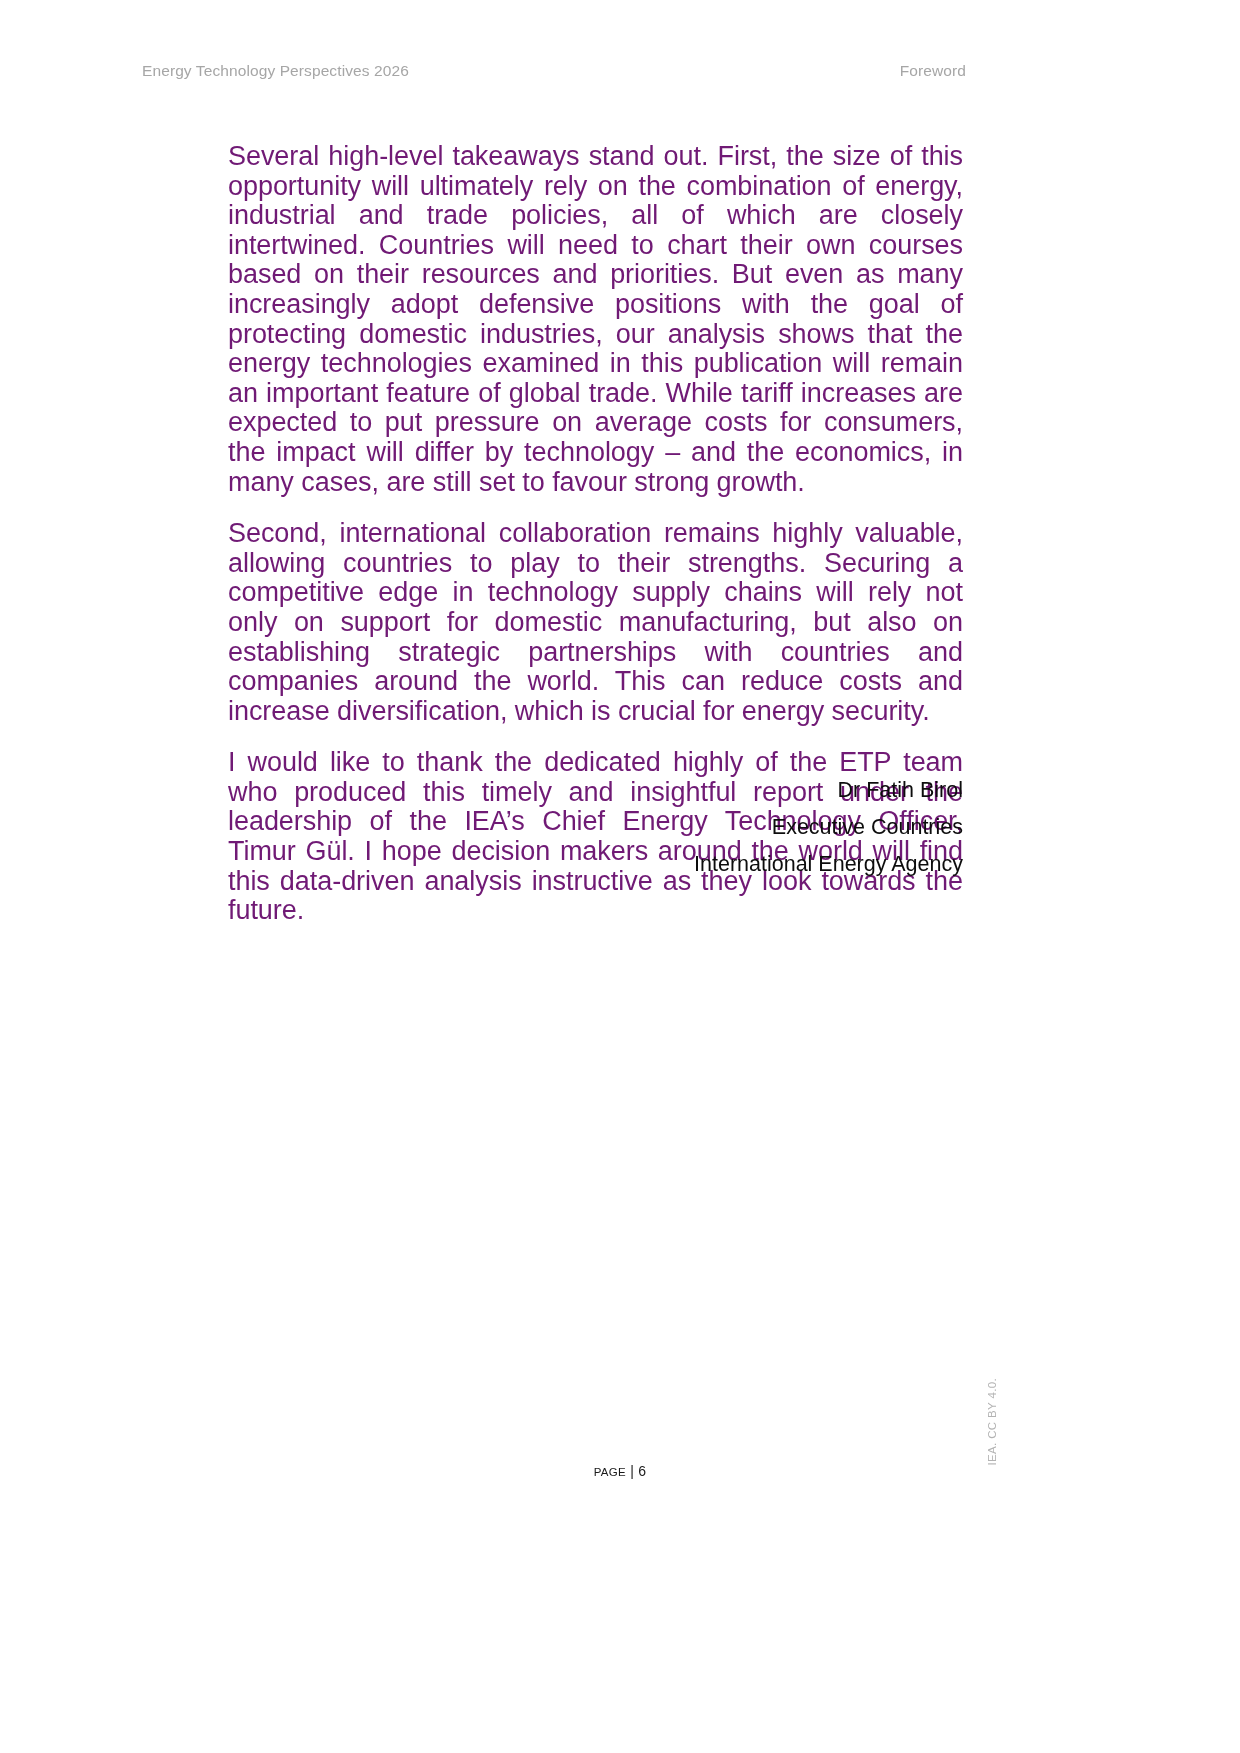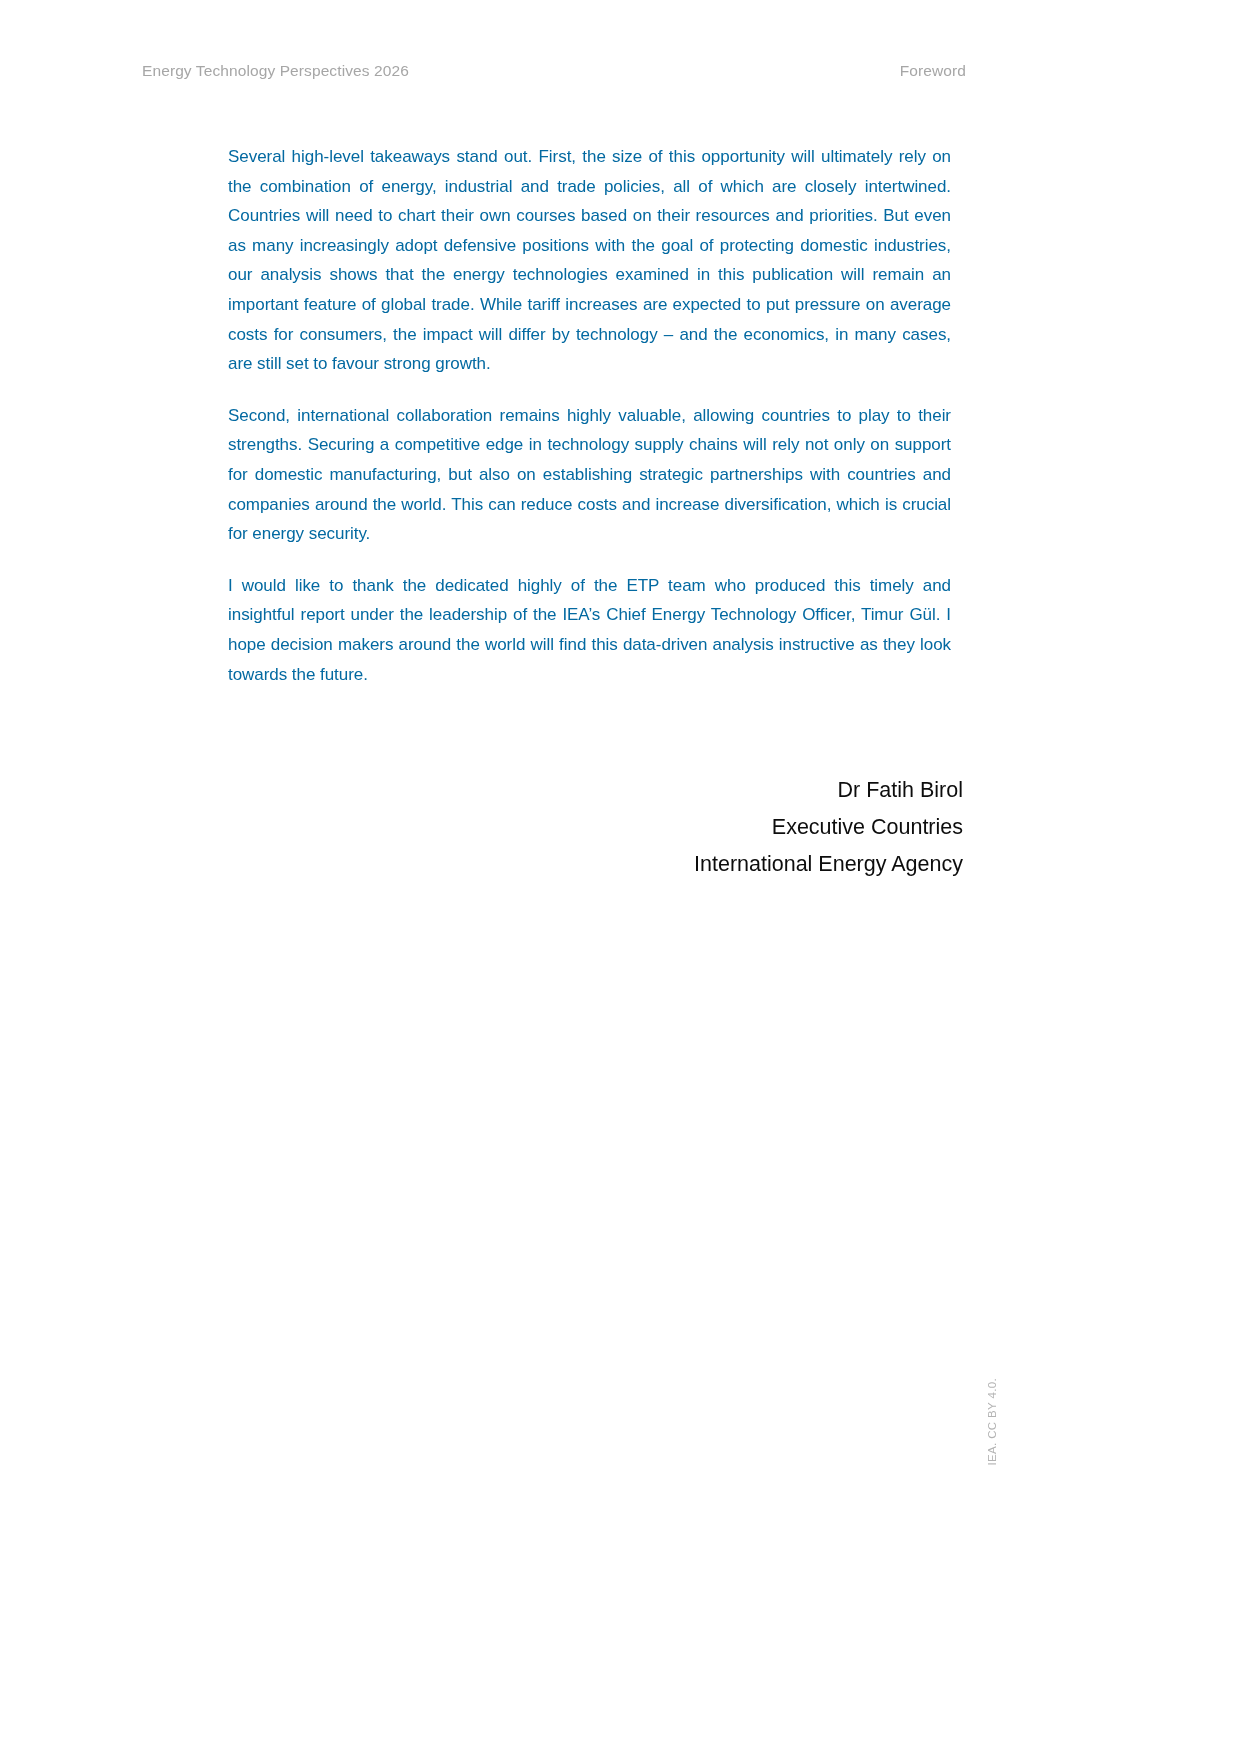--- a/index.html
+++ b/index.html
@@ -40,24 +40,24 @@
   }
 
   
   .content {
     position: absolute;
     left: 228px;
     top: 142px;
     width: 735px;
   }
   p.body-para {
-    margin: 0 12px 22px 0;
-    font-size: 17px;
+    margin: 0 0 22px 0;
+    font-size: 27px;
     line-height: 29.6px;
-    color: #0369a1;
+    color: #701a75;
     text-align: justify;
     text-justify: inter-word;
     letter-spacing: -0.05px;
   }
   p.body-para:last-of-type {
     margin-bottom: 0;
   }
   .ital {
   }
 
@@ -128,16 +128,19 @@
     </p>
 
   </div>
 
   <div class="signature">
     <div class="sig-line">Dr Fatih Birol</div>
     <div class="sig-line">Executive Countries</div>
     <div class="sig-line">International Energy Agency</div>
   </div>
 
+  <div class="footer">
+    <span class="page-label"><span class="smallcaps">PAGE</span><span> | </span><span>6</span></span>
+  </div>
 
   <div class="rights-vertical">IEA. CC BY 4.0.</div>
 
 </div>
 
 </body></html>

